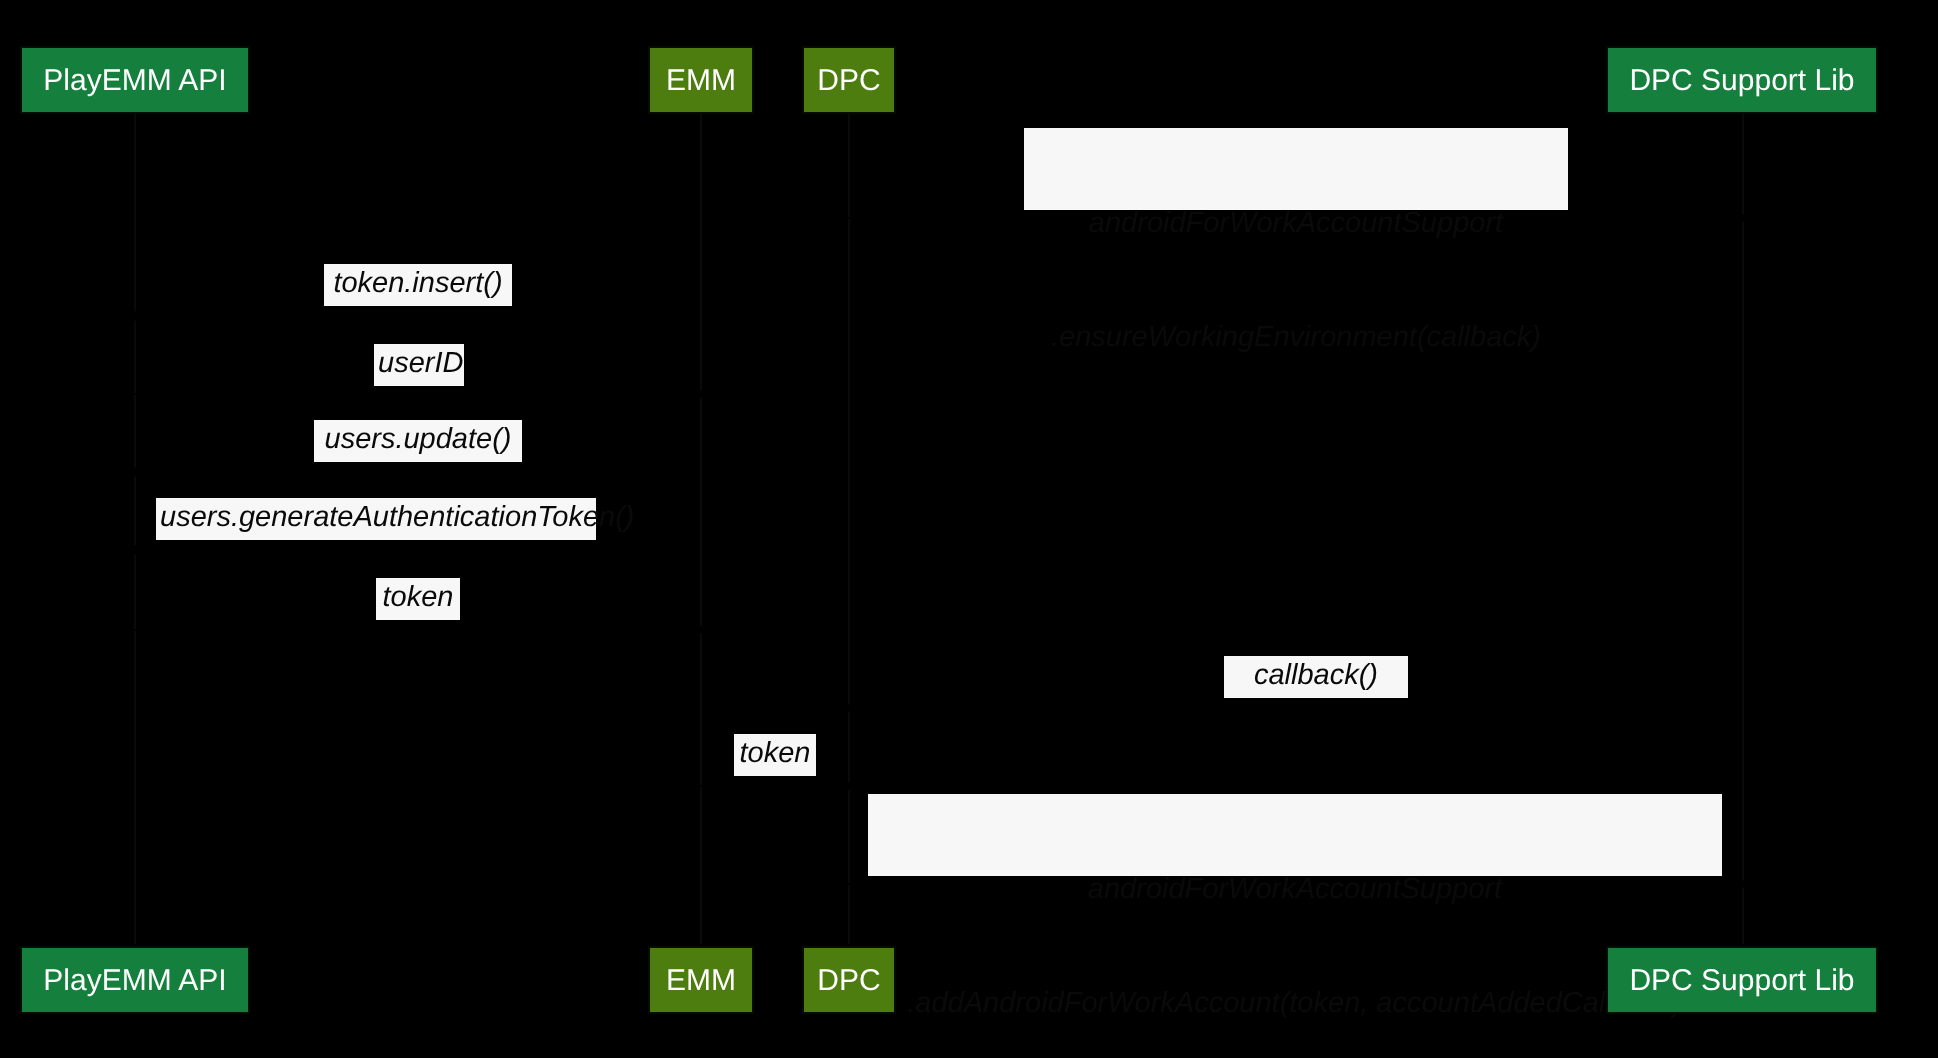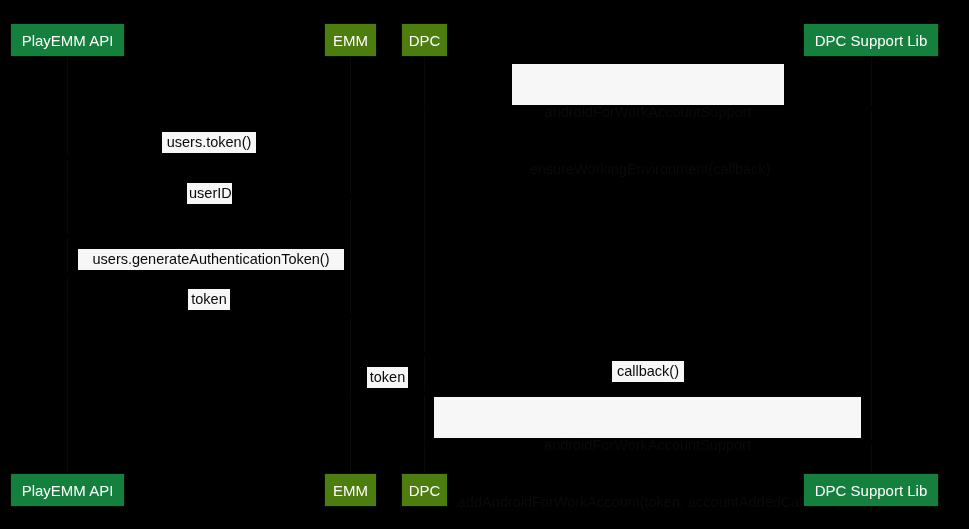--- a/index.html
+++ b/index.html
@@ -55,20 +55,21 @@
   .msg-label {
     position: absolute;
     box-sizing: border-box;
     background: #f7f7f7;
     color: #0a0a0a;
     font-size: 14.5px;
     line-height: 19px;
     text-align: center;
     padding: 1px 2px;
     white-space: pre;
+    font-style: italic;
   }
   .msg-label.two-line { line-height: 19px; }
 </style>
 </head>
 <body>
 
 <div id="diagram">
 
   <div class="lifeline" style="left:67px;"></div>
   <div class="lifeline" style="left:350px;"></div>
@@ -109,30 +110,31 @@
   </div>
   <div class="participant green" style="left:803px; top:23px; width:136px; height:34px;">
     <span>DPC Support Lib</span>
   </div>
 
   <div class="msg-label two-line" style="left:512px; top:64px; width:272px; height:41px;">
     <div>androidForWorkAccountSupport</div>
     <div>.ensureWorkingEnvironment(callback)</div>
   </div>
 
-  <div class="msg-label" style="left:162px; top:132px; width:94px; height:21px;">users.token()</div>
+  <div class="msg-label" style="left:162px; top:132px; width:94px; height:21px;">token.insert()</div>
 
-  <div class="msg-label" style="left:187px; top:183px; width:45px; height:21px;">userID</div>
+  <div class="msg-label" style="left:187px; top:172px; width:45px; height:21px;">userID</div>
 
+  <div class="msg-label" style="left:157px; top:210px; width:104px; height:21px;">users.update()</div>
 
-  <div class="msg-label" style="left:78px; top:249px; width:266px; height:21px;">users.generateAuthenticationToken()</div>
+  <div class="msg-label" style="left:78px; top:249px; width:220px; height:21px;">users.generateAuthenticationToken()</div>
 
   <div class="msg-label" style="left:188px; top:289px; width:42px; height:21px;">token</div>
 
-  <div class="msg-label" style="left:612px; top:328px; width:72px; height:21px;margin-top:33px;">callback()</div>
+  <div class="msg-label" style="left:612px; top:328px; width:92px; height:21px;">callback()</div>
 
   <div class="msg-label" style="left:367px; top:367px; width:41px; height:21px;">token</div>
 
   <div class="msg-label two-line" style="left:434px; top:397px; width:427px; height:41px;">
     <div>androidForWorkAccountSupport</div>
     <div>.addAndroidForWorkAccount(token, accountAddedCallback)</div>
   </div>
 
   <div class="participant green" style="left:10px; top:473px; width:115px; height:34px;">
     <span>PlayEMM API</span>

